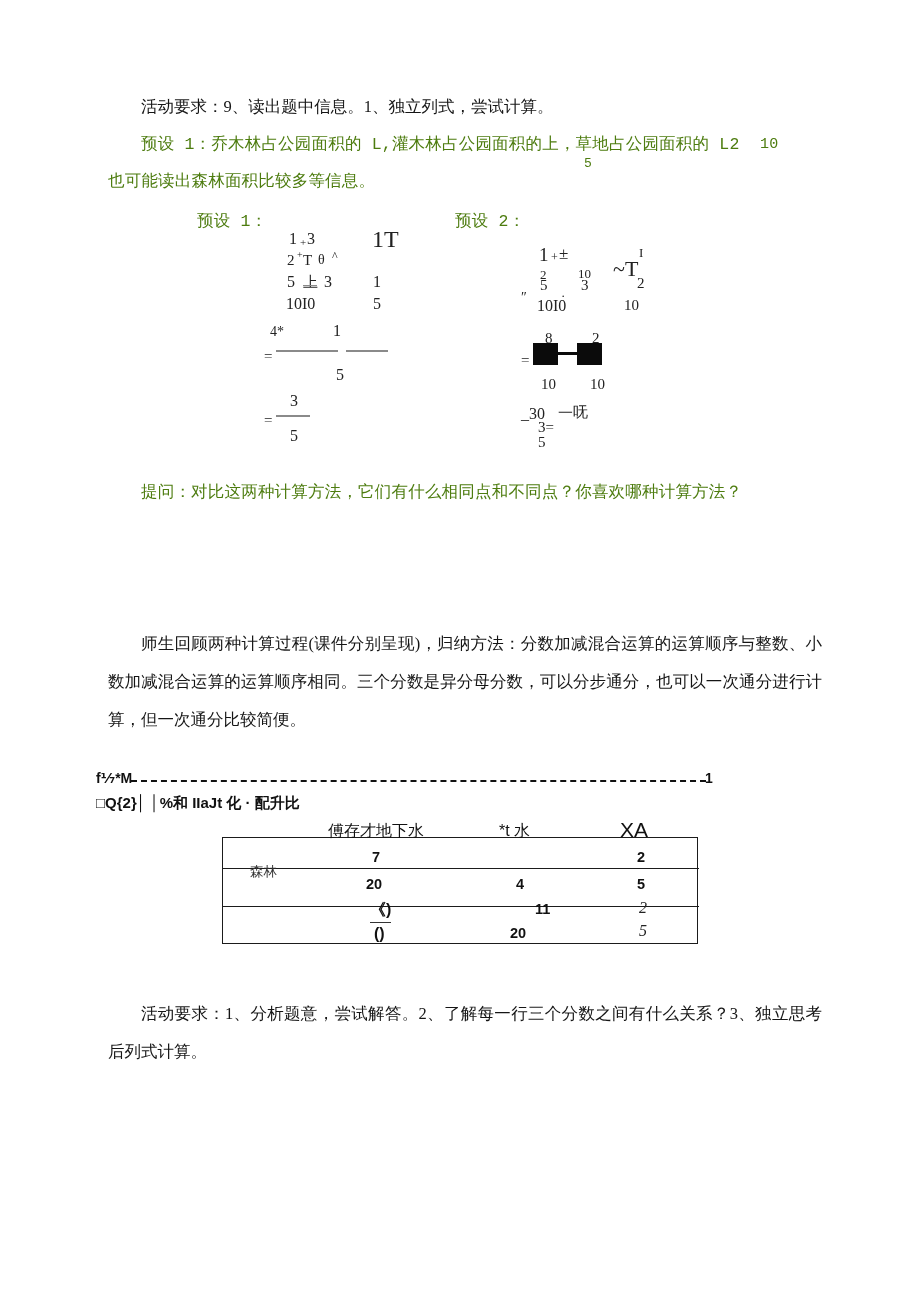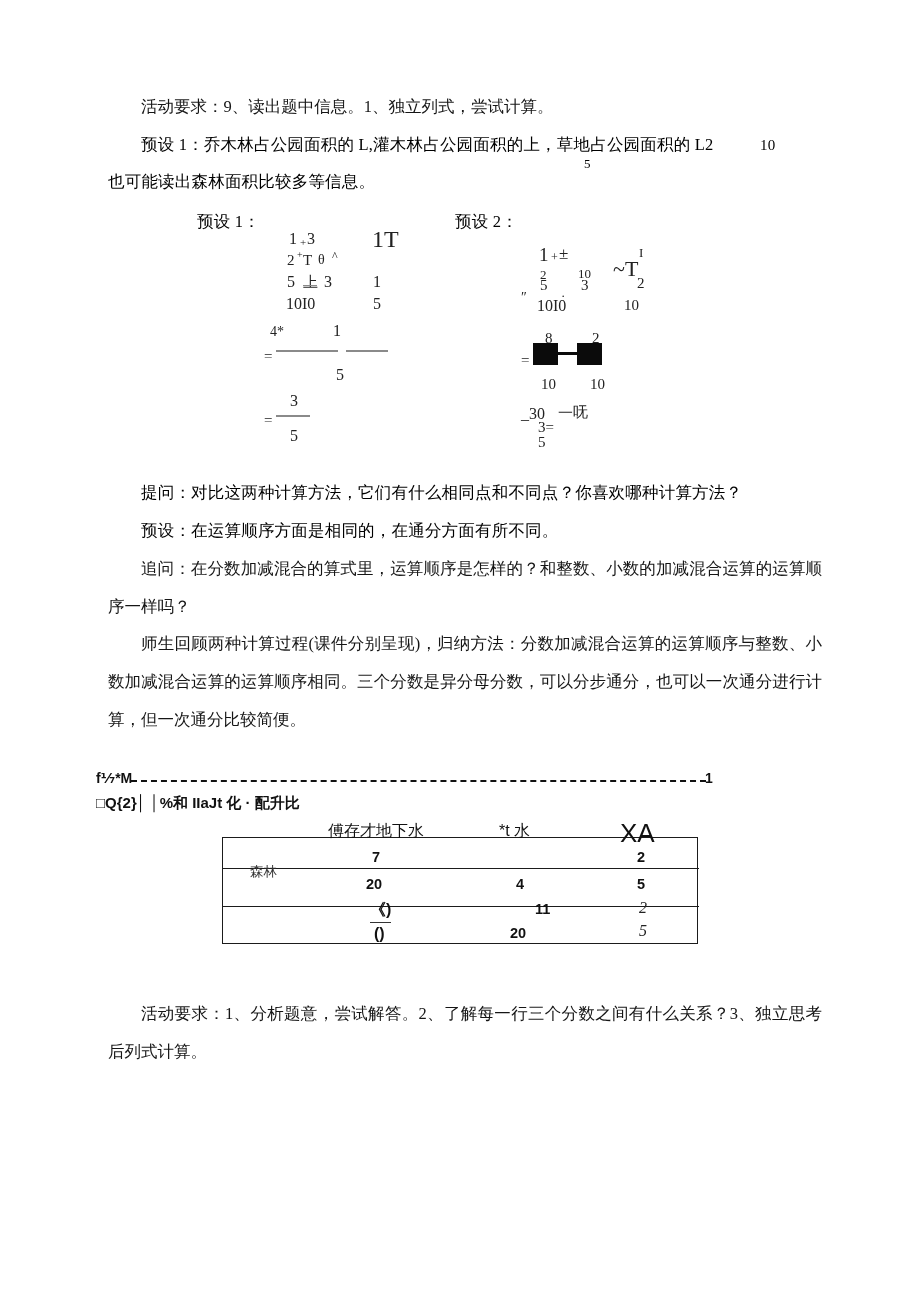--- a/index.html
+++ b/index.html
@@ -17,24 +17,24 @@
   }
   .page {
     position: absolute;
     left: 0; top: 0;
     width: 920px;
     height: 1301px;
     background: #fff;
   }
   .body-text {
     position: absolute;
-    font-family: Liberation Serif, serif;
+    font-family: Liberation Mono, monospace;
     font-size: 16.5px;
     line-height: 38px;
-    color: #000000;
+    color: #4d7c0f;
     letter-spacing: 0.2px;
     white-space: nowrap;
     text-align: center;
   }
   .para {
     position: absolute;
     left: 108px;
     width: 712px;
     font-size: 16.5px;
     line-height: 38px;
@@ -238,27 +238,21 @@
 
     <div class="blk" style="left:533px; top:343px; width:25px; height:22px;"></div>
     <div class="blk" style="left:577px; top:343px; width:25px; height:22px;"></div>
     <div class="blk" style="left:558px; top:352px; width:19px; height:2.5px;"></div>
   </div>
 
   <div class="body-text" style="left:141px; top:474px;">
     <span>提问：对比这两种计算方法，它们有什么相同点和不同点？你喜欢哪种计算方法？</span>
   </div>
 
-  <div class="body-text" style="left:141px; top:512px;">
-    <span>预设：在运算顺序方面是相同的，在通分方面有所不同。</span>
-  </div>
-
-  <div class="para" style="left:108px; top:550px; width:714px;">
-    <span style="display:inline-block; text-indent:33px;">追问：在分数加减混合的算式里，运算顺序是怎样的？和整数、小数的加减混合运算的运算顺序一样吗？</span>
-  </div>
+
 
   <div class="para" style="left:108px; top:625px; width:714px;">
     <span style="display:inline-block; text-indent:33px;">师生回顾两种计算过程(课件分别呈现)，归纳方法：分数加减混合运算的运算顺序与整数、小数加减混合运算的运算顺序相同。三个分数是异分母分数，可以分步通分，也可以一次通分进行计算，但一次通分比较简便。</span>
   </div>
 
 
   <div class="ocr-head" style="left:96px; top:770px;">
     <span>f⅐*M</span>
   </div>
   <div class="dashline" style="left:131px; top:780px; width:575px;"></div>
@@ -273,21 +267,21 @@
     <div class="tbl-hline" style="top:30px;"></div>
     <div class="tbl-hline" style="top:68px;"></div>
   </div>
 
   <div class="th tcell" style="left:328px; top:821px;">
     <span>傅存才地下水</span>
   </div>
   <div class="th tcell" style="left:499px; top:821px;">
     <span>*t 水</span>
   </div>
-  <div class="th tcell" style="left:620px; top:818px; font-size:26px;">
+  <div class="th tcell" style="left:620px; top:818px; font-size:21px;">
     <span>XA</span>
   </div>
 
   <div class="rowlabel tcell" style="left:250px; top:863px;">
     <span>森林</span>
   </div>
   <div class="tnum tcell" style="left:372px; top:849px;">
     <span>7</span>
   </div>
   <div class="tnum tcell" style="left:366px; top:876px;">

